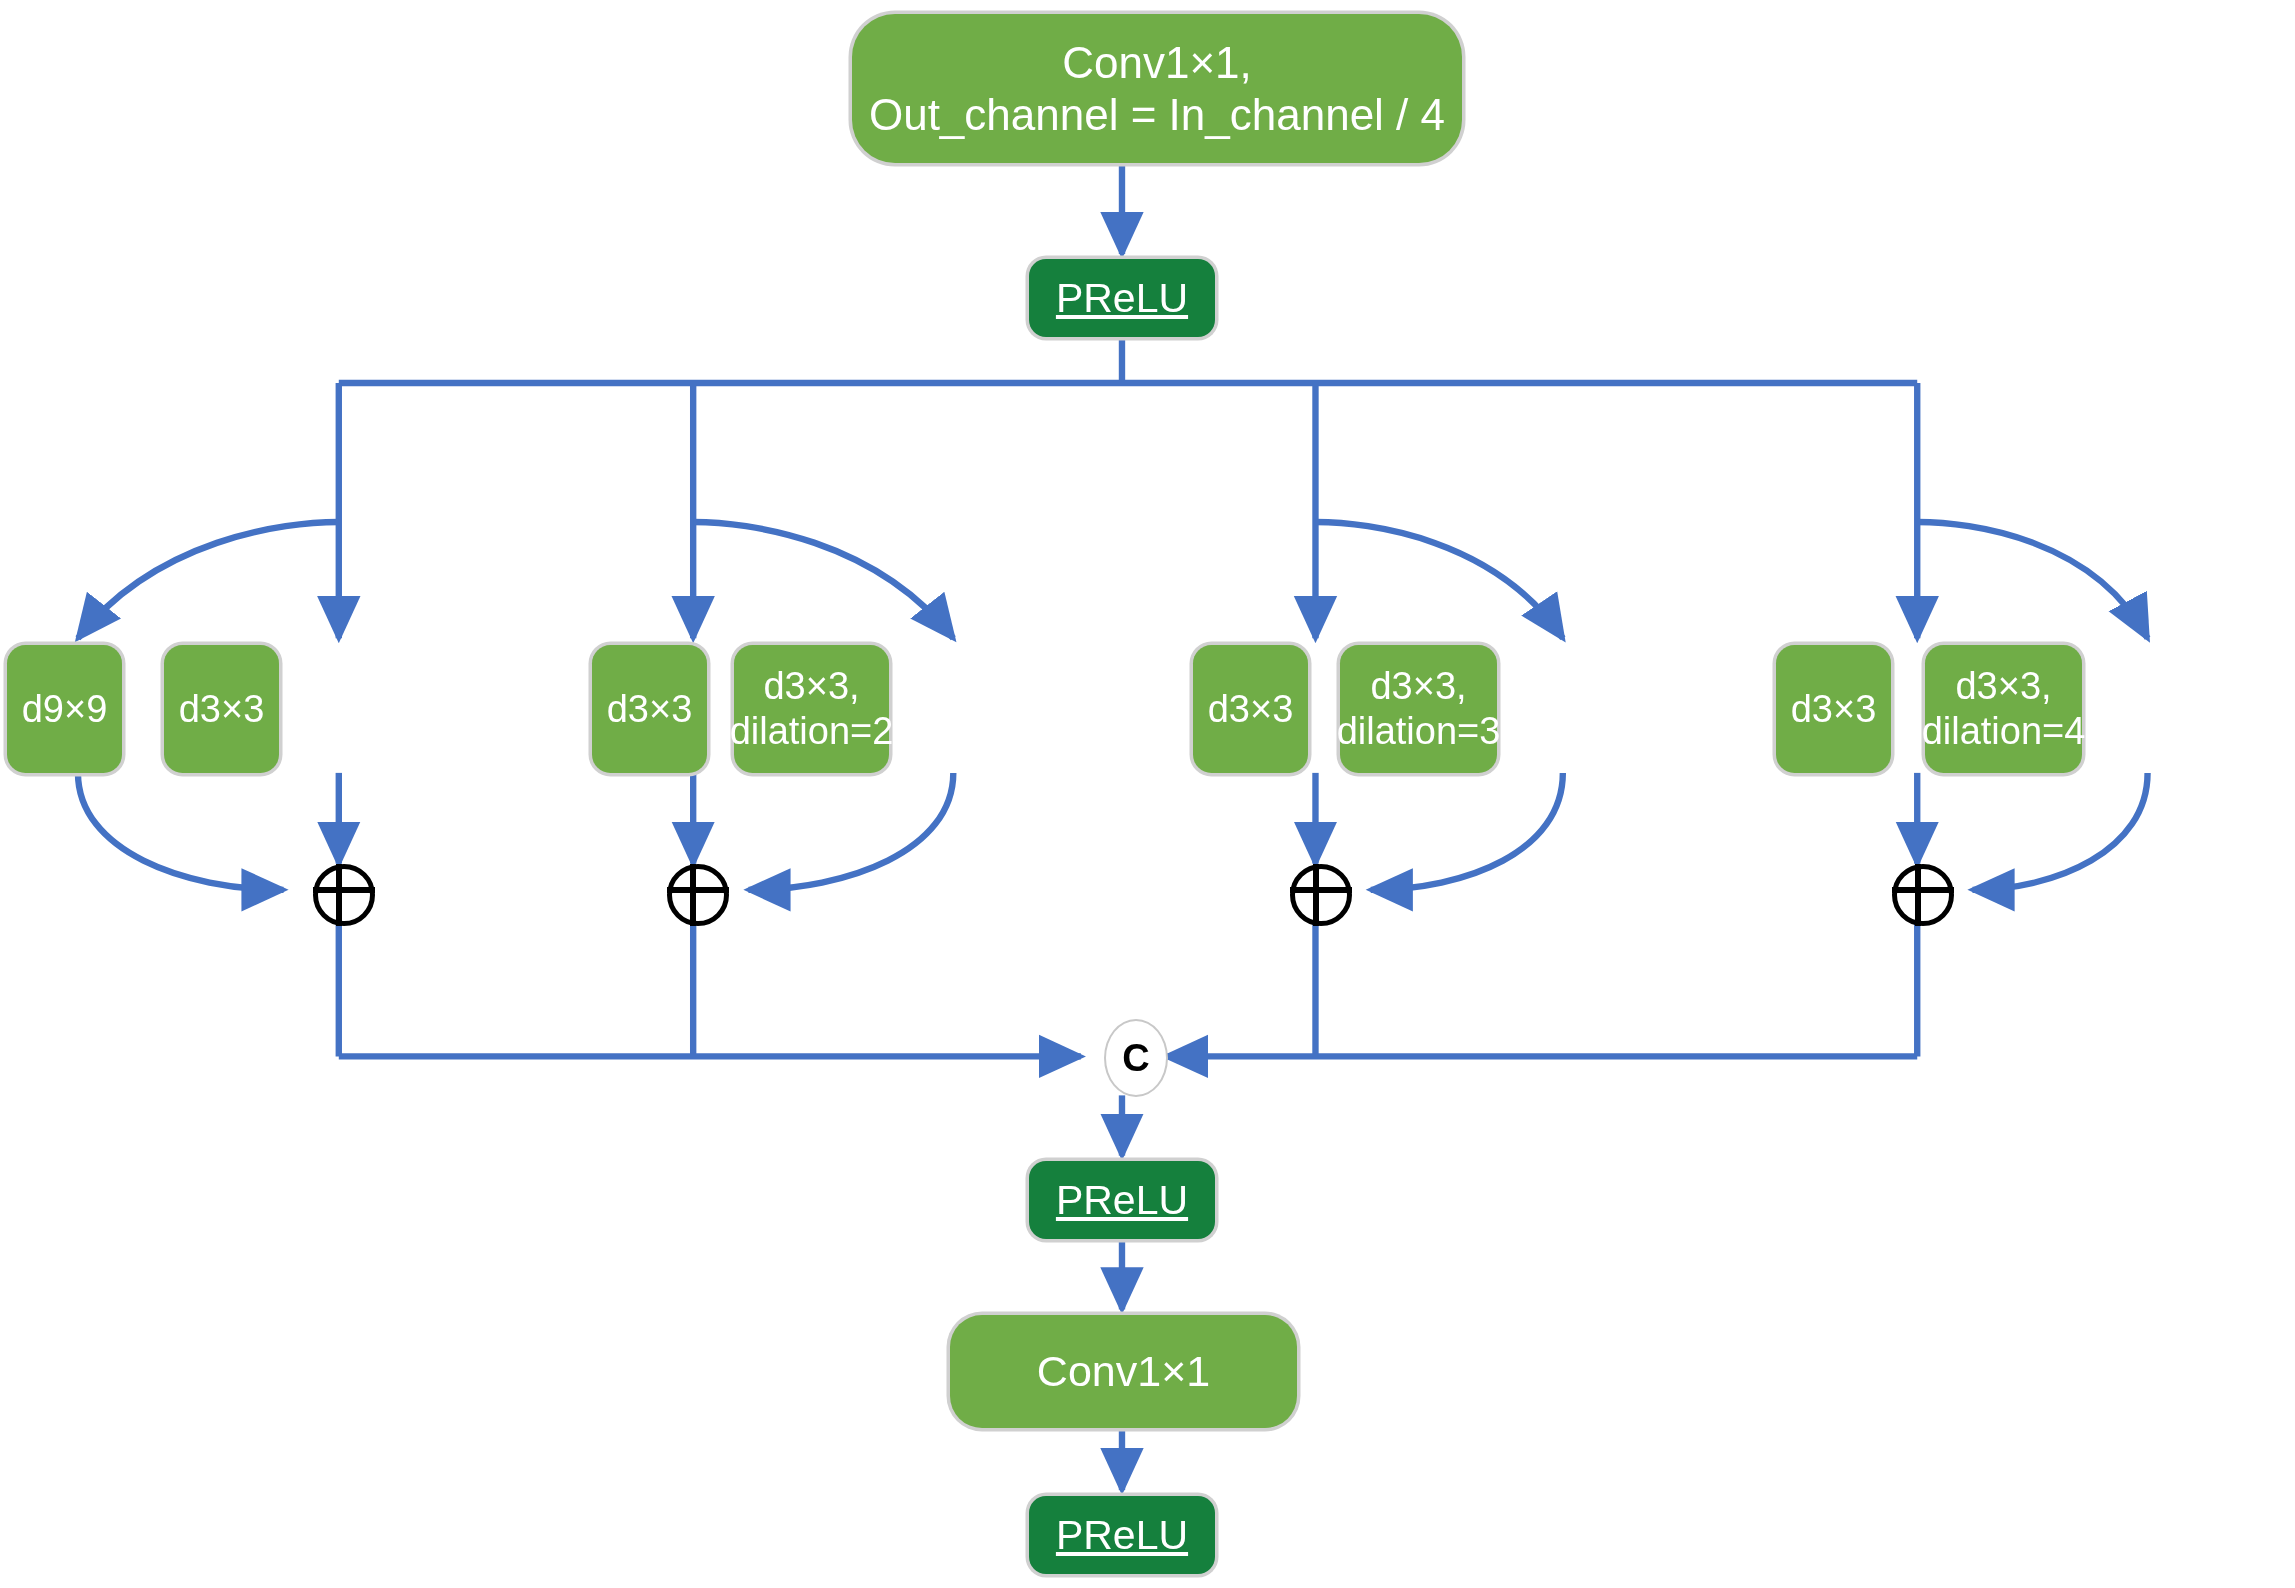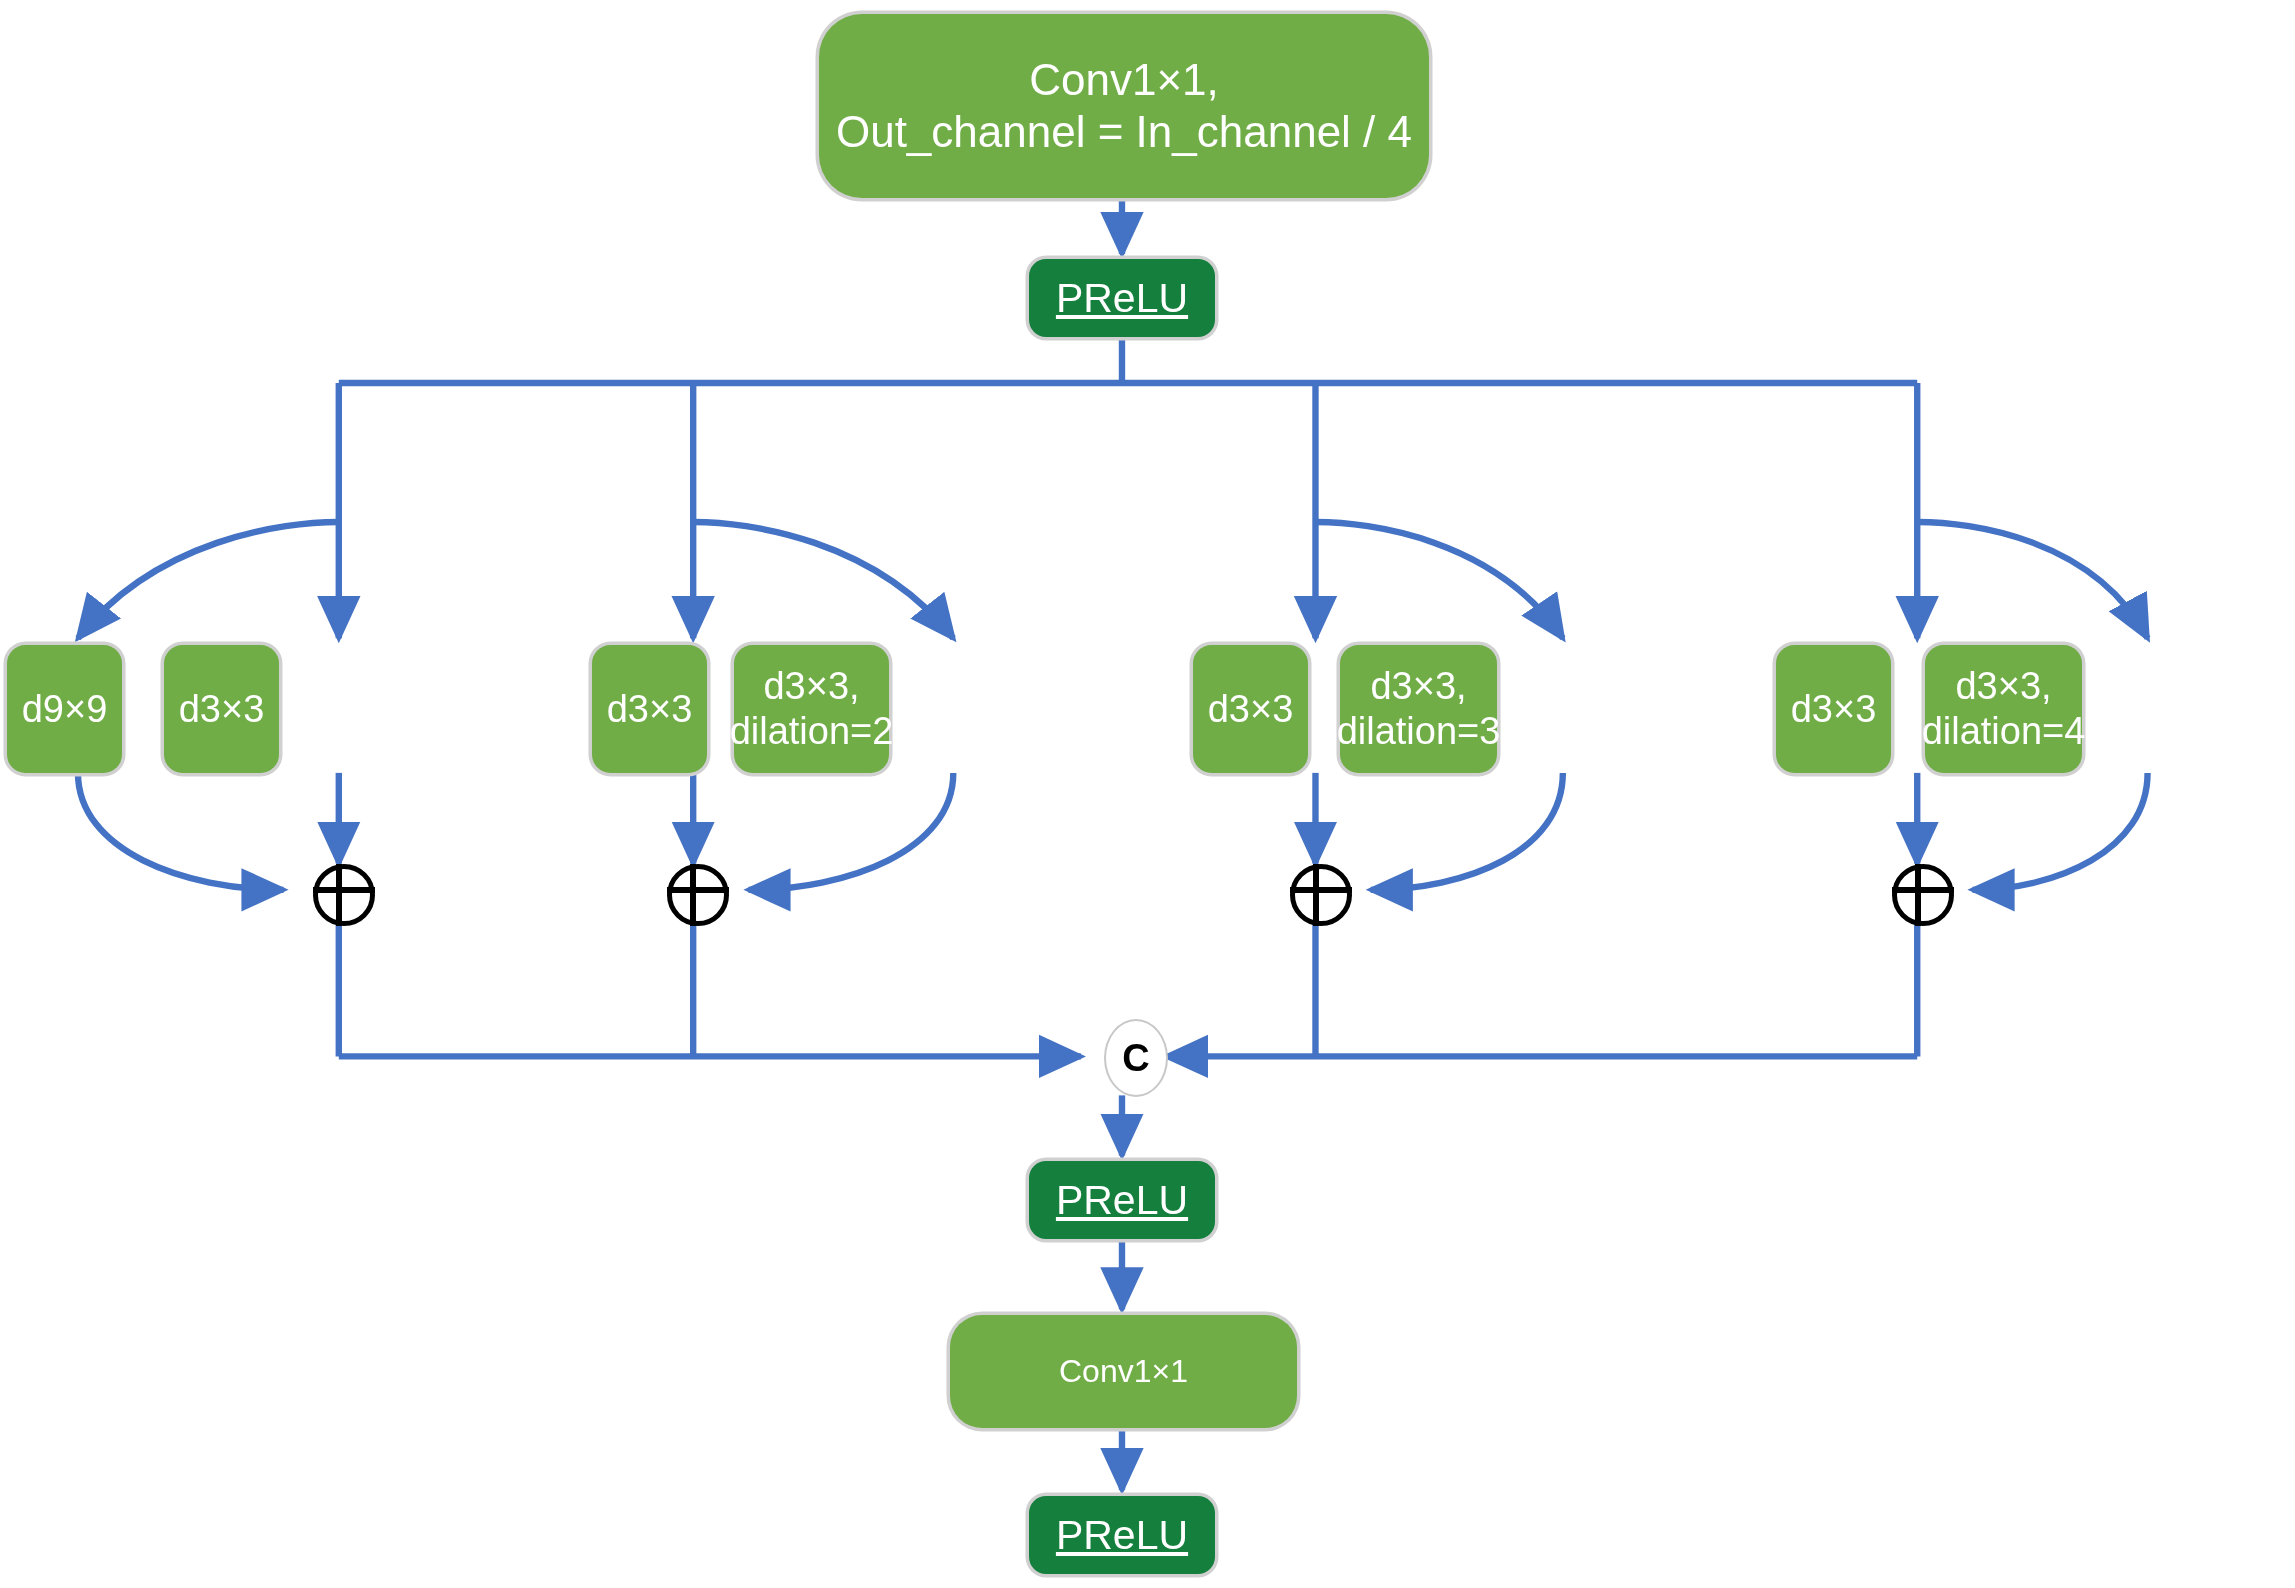--- a/index.html
+++ b/index.html
@@ -37,35 +37,35 @@
     white-space: pre-line;
     z-index: 5;
     box-shadow: 0 0 0 3.5px #d0d0d0;
   }
   .node.green { background: #70AD47; }
   .node.gray  { background: #15803d; text-decoration: underline; }
 
   .node-text { display: block; }
 
   
-  #node-conv-top   { left: 819px; top: 14px;  width: 610px; height: 184px; font-size: 44px; border-radius: 43px; }
+  #node-conv-top   { left: 852px; top: 14px;  width: 610px; height: 149px; font-size: 44px; border-radius: 43px; }
   #node-prelu-1    { left: 1029px; top: 259px; width: 186px; height: 78px; font-size: 41px; border-radius: 17px; }
 
   .branch-block { top: 645px; height: 128px; font-size: 38px; }
   #node-d9x9     { left: 7px;   width: 115px; }
   #node-b1-d3x3  { left: 164px;  width: 115px; }
   #node-b2-d3x3  { left: 592px;  width: 115px; }
   #node-b2-dil2  { left: 734px; width: 155px; }
   #node-b3-d3x3  { left: 1193px; width: 115px; }
   #node-b3-dil3  { left: 1340px; width: 157px; }
   #node-b4-d3x3  { left: 1776px; width: 115px; }
   #node-b4-dil4  { left: 1925px; width: 157px; }
 
   #node-prelu-2  { left: 1029px; top: 1161px; width: 186px; height: 78px; font-size: 41px; border-radius: 17px; }
-  #node-conv-bot { left: 950px; top: 1315px; width: 347px; height: 113px; font-size: 32px; border-radius: 32px; }
+  #node-conv-bot { left: 950px; top: 1315px; width: 347px; height: 113px; font-size: 43px; border-radius: 32px; }
   #node-prelu-3  { left: 1029px; top: 1496px; width: 186px; height: 78px; font-size: 41px; border-radius: 17px; }
 
   
   .sum-node {
     position: absolute;
     width: 52px;
     height: 52px;
     margin-left: -26px;
     margin-top: -26px;
     border: 5px solid #000000;

